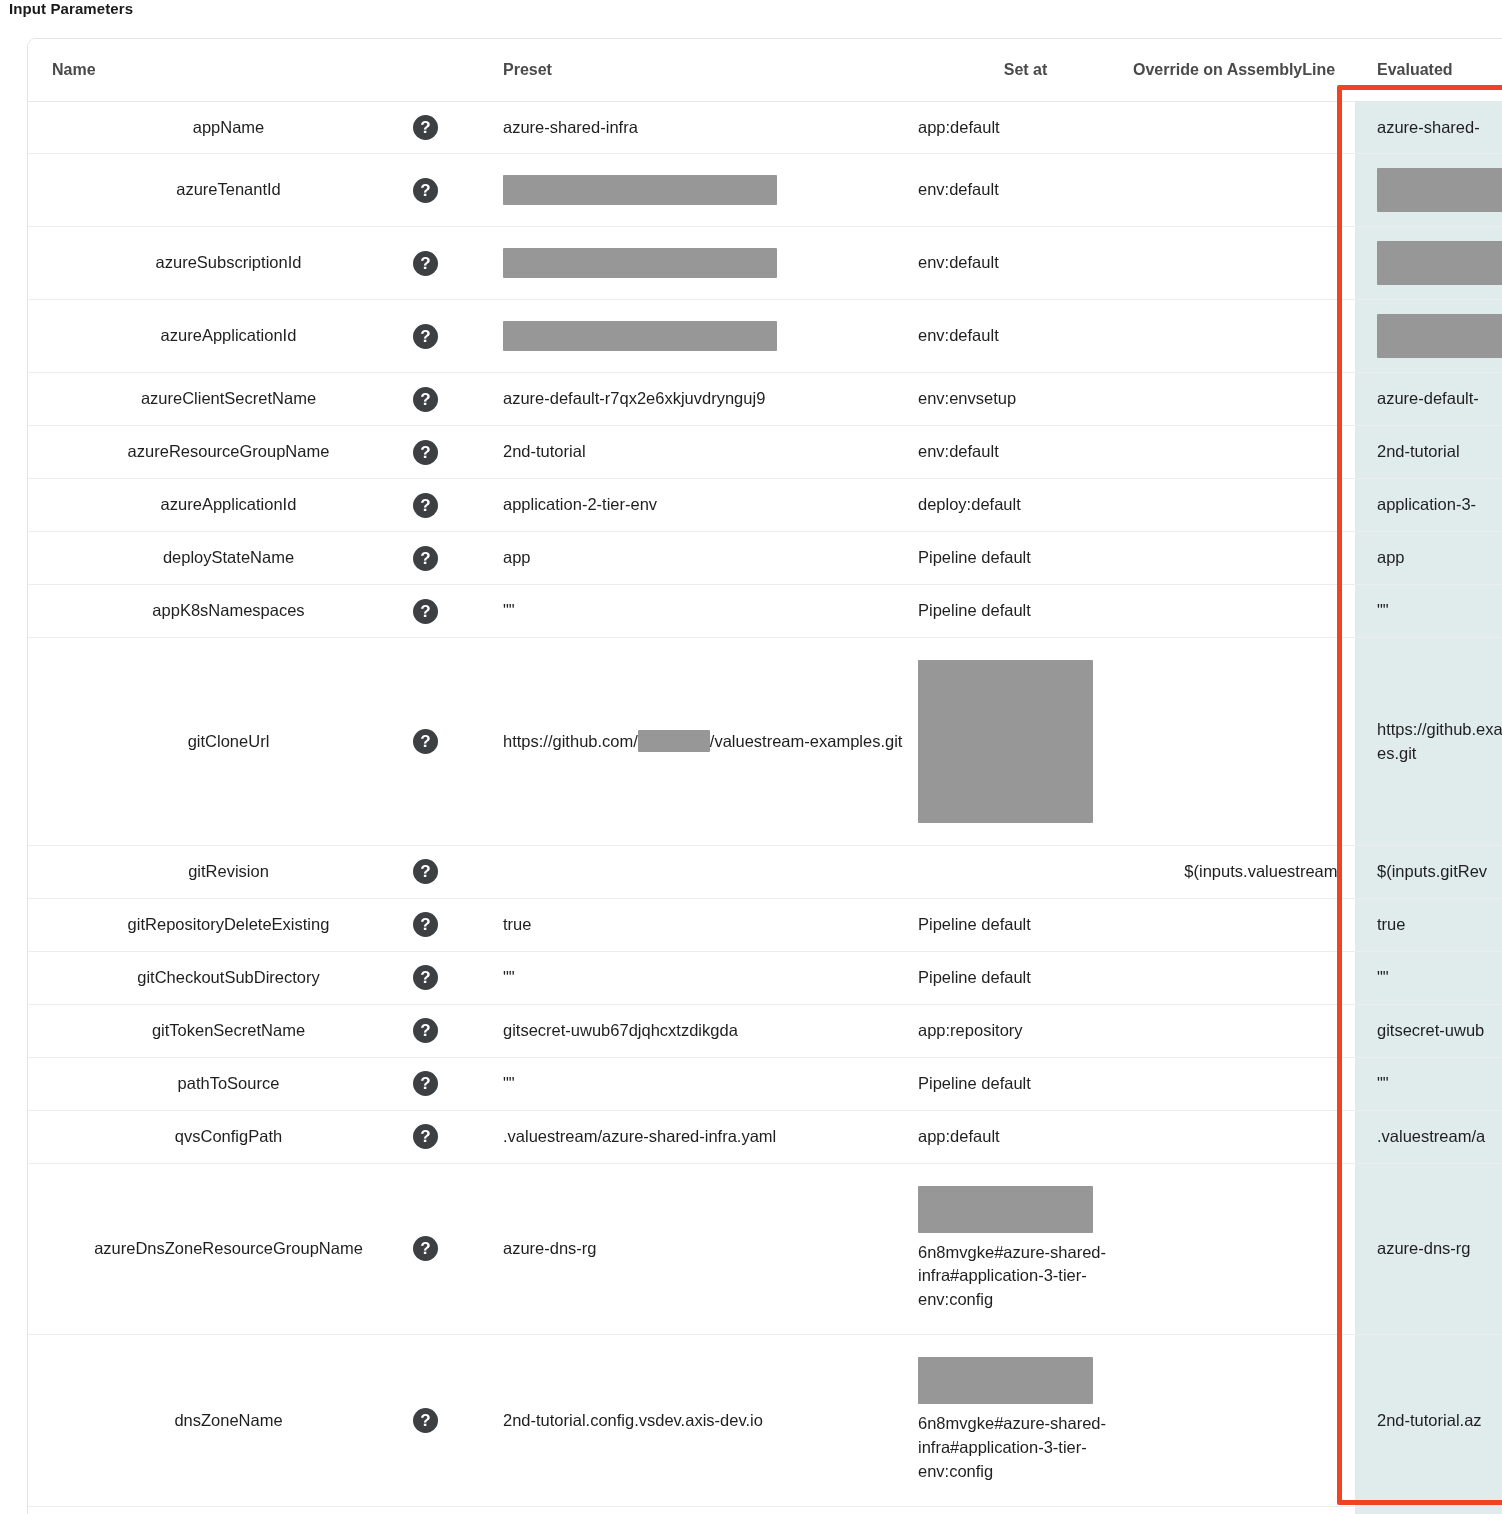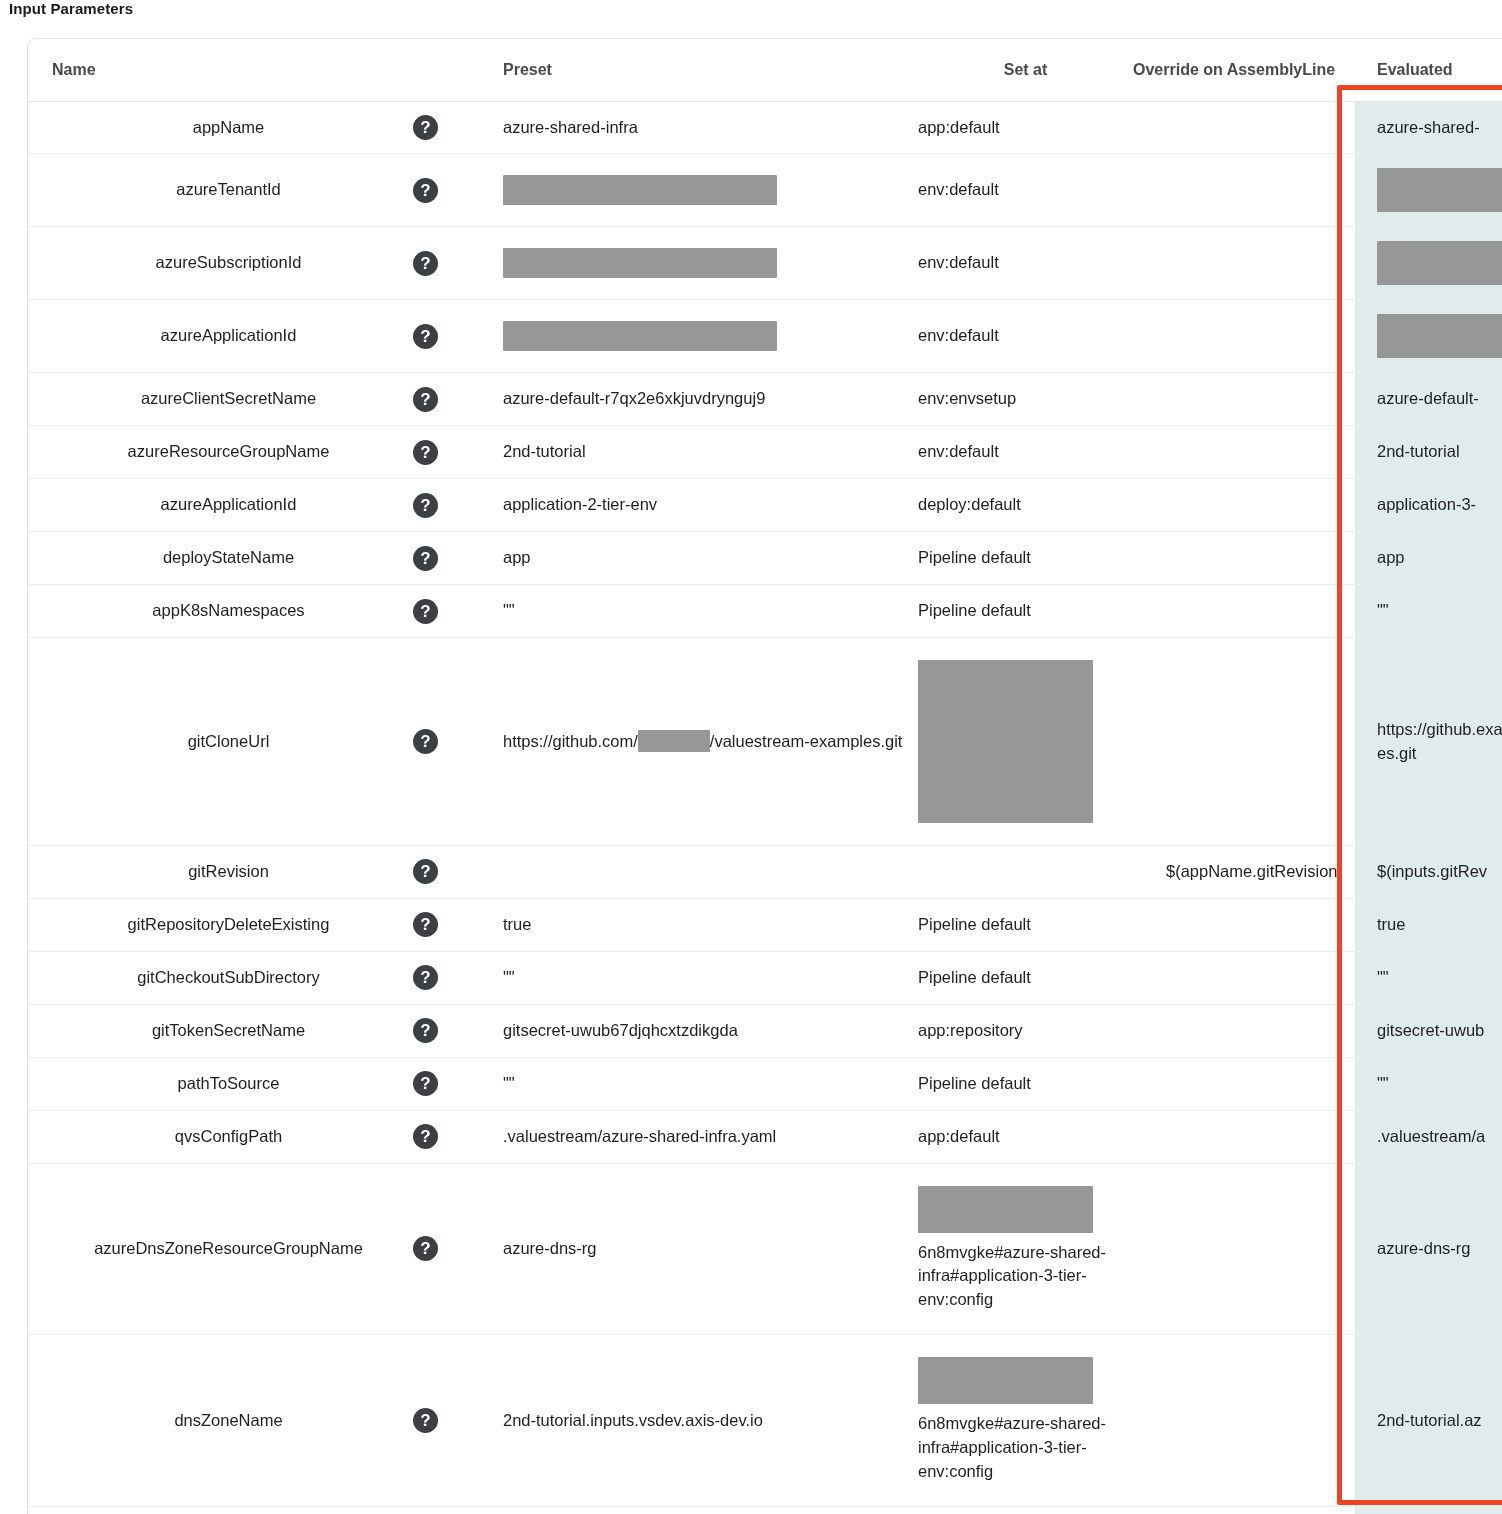--- a/index.html
+++ b/index.html
@@ -367,21 +367,21 @@
             <div class="cellpad">gitRevision</div>
           </td>
           <td class="t-help"><span class="help-icon">?</span></td>
           <td class="t-preset">
             <div class="cellpad"></div>
           </td>
           <td class="t-setat">
             <div class="cellpad"></div>
           </td>
           <td class="t-override">
-            <div class="cellpad">$(appName.gitRevision)</div>
+            <div class="cellpad">$(inputs.valuestream)</div>
           </td>
           <td class="t-eval">
             <div class="cellpad">$(inputs.gitRev</div>
           </td>
         </tr>
         <tr>
           <td class="t-name">
             <div class="cellpad">gitRepositoryDeleteExisting</div>
           </td>
           <td class="t-help"><span class="help-icon">?</span></td>
@@ -487,21 +487,21 @@
           <td class="t-eval">
             <div class="cellpad-tall">azure-dns-rg</div>
           </td>
         </tr>
         <tr>
           <td class="t-name">
             <div class="cellpad-tall">dnsZoneName</div>
           </td>
           <td class="t-help"><span class="help-icon">?</span></td>
           <td class="t-preset">
-            <div class="cellpad-tall">2nd-tutorial.inputs.vsdev.axis-dev.io</div>
+            <div class="cellpad-tall">2nd-tutorial.config.vsdev.axis-dev.io</div>
           </td>
           <td class="t-setat">
             <div class="cellpad-tall wrapit"><span class="redact" style="width: 175px; height: 47px; display: block; margin-bottom: 8px;"></span><span>6n8mvgke#azure-shared-infra#application-3-tier-env:config</span></div>
           </td>
           <td class="t-override">
             <div class="cellpad-tall"></div>
           </td>
           <td class="t-eval">
             <div class="cellpad-tall">2nd-tutorial.az</div>
           </td>

